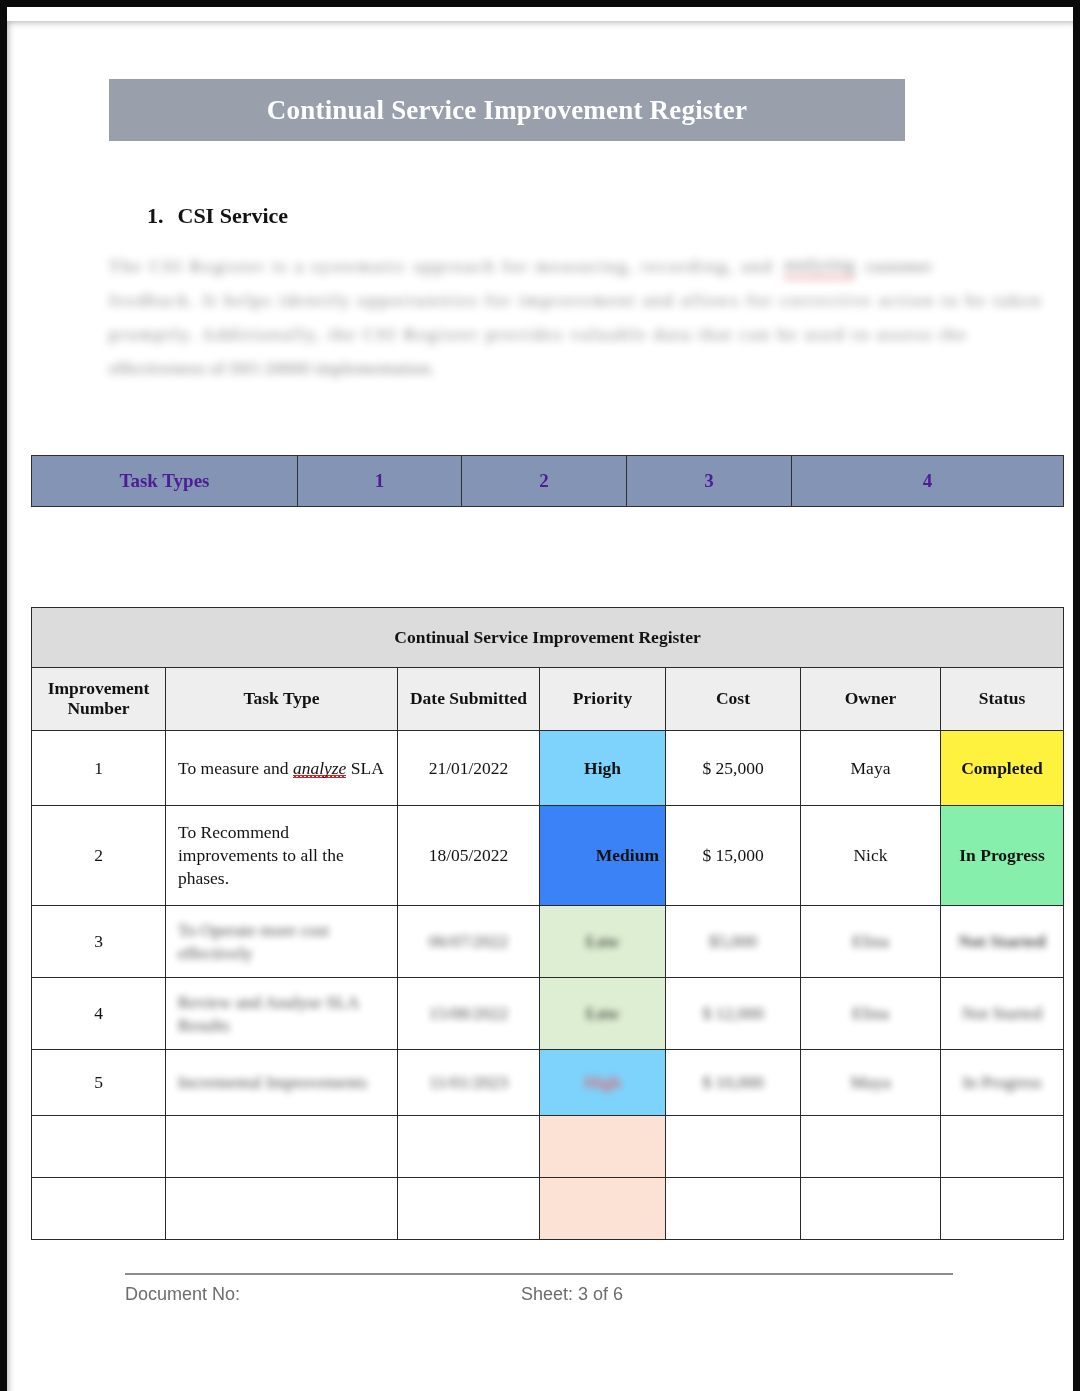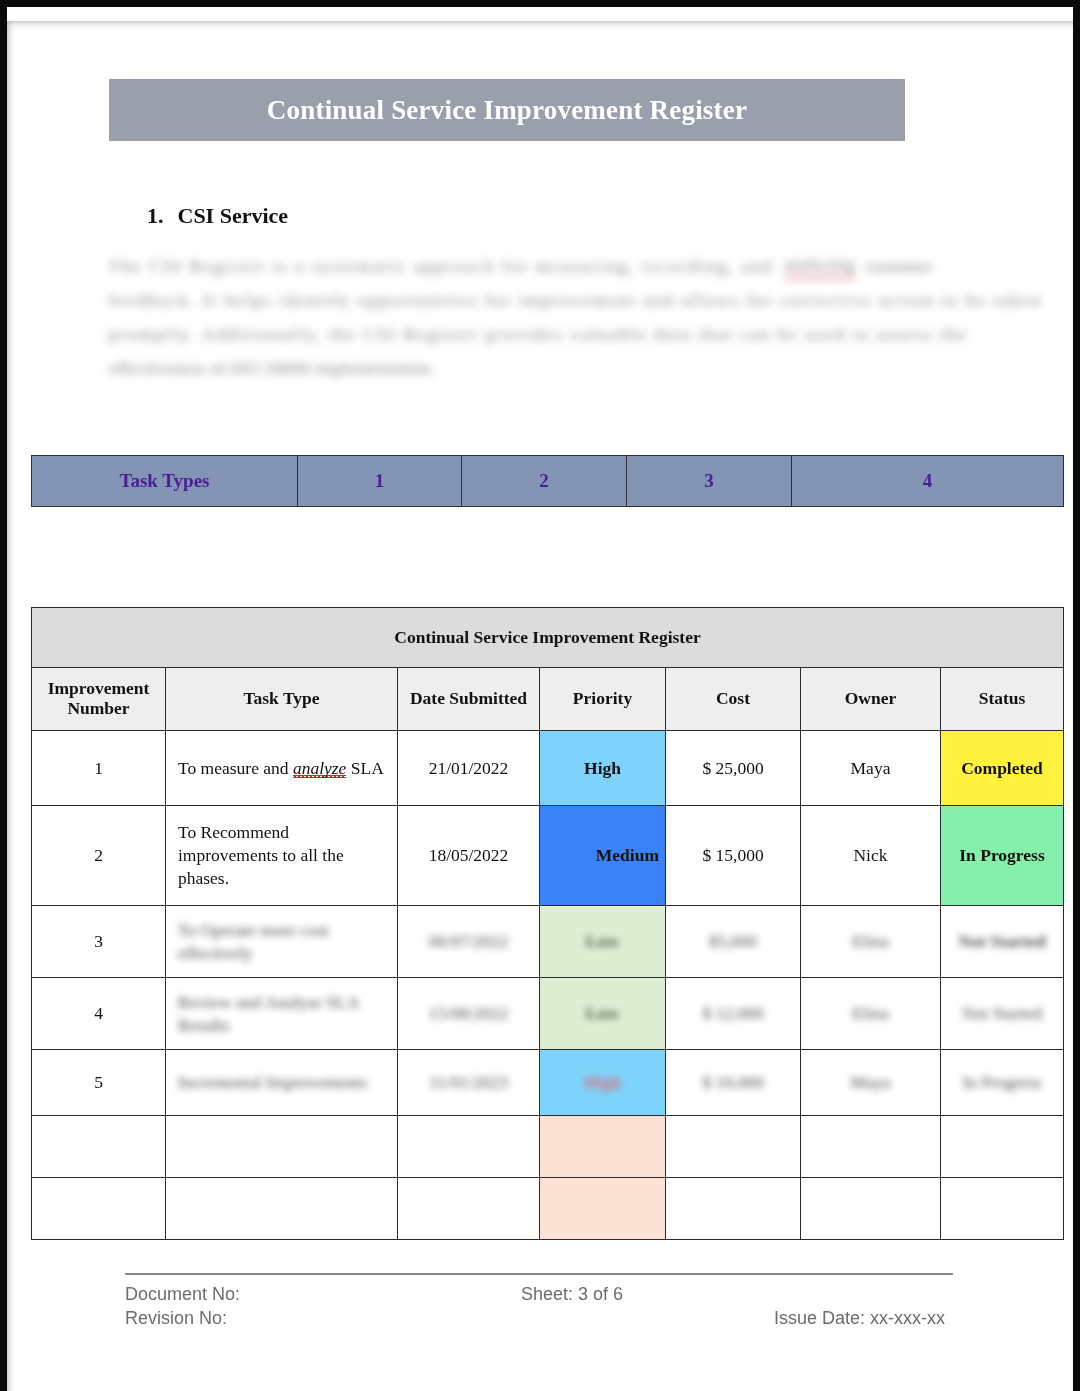--- a/index.html
+++ b/index.html
@@ -327,20 +327,16 @@
         <td class="cell-plain-status"></td>
       </tr>
     </tbody>
       </table>
 
     <div class="footer">
       <div class="footer-row">
         <span class="f-left">Document No:</span>
         <span class="f-center">Sheet: 3 of 6</span>
       </div>
-      <div class="footer-row">
-        <span class="f-left">Revision No:</span>
-        <span class="f-right">Issue Date: xx-xxx-xx</span>
-      </div>
     </div>
 
   </div>
 </div>
 
 </body></html>

